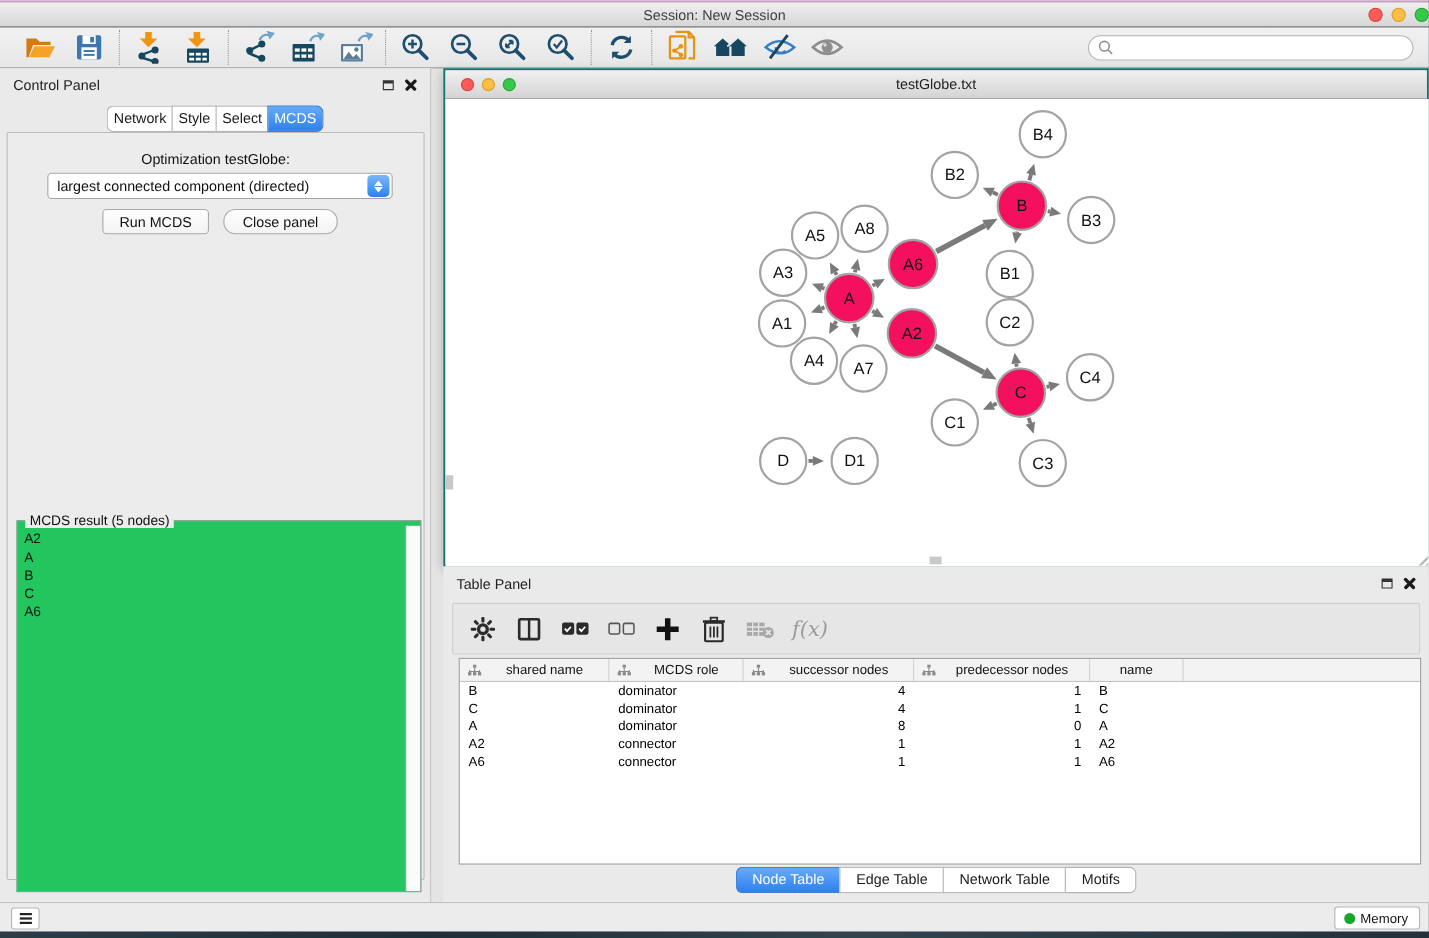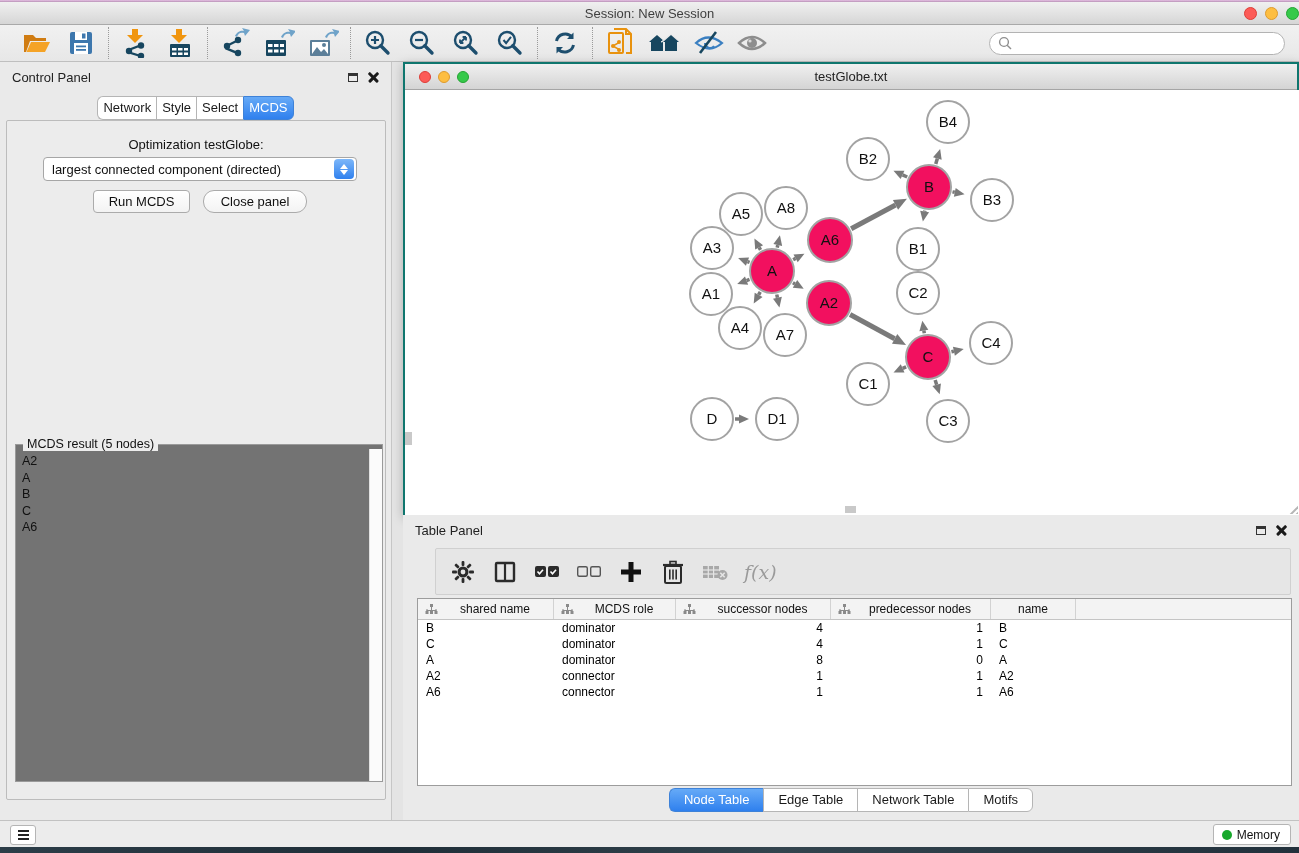--- a/index.html
+++ b/index.html
@@ -73,22 +73,22 @@
     align-items:center; justify-content:center; gap:1px; }
   .chev { width:0; height:0; border-left:4px solid transparent; border-right:4px solid transparent; }
   .chev.up { border-bottom:5px solid #fff; } .chev.down { border-top:5px solid #fff; }
   .btn { position:absolute; top:69px; height:23px; background:linear-gradient(#ffffff,#f3f3f3);
     border:1px solid #ababab; border-radius:4px; font-size:13px; color:#111;
     display:flex; align-items:center; justify-content:center;
     font-family:"Liberation Sans",sans-serif; }
   .btn.run { left:86px; width:97px; }
   .btn.closep { left:196px; width:104px;border-radius:11px; }
 
-  .result-box { position:absolute; left:8px; top:323px; width:368px; height:338px;
-    border:1px solid #9a9a9a; background:#737373; }
+  .result-box { position:absolute; left:8px; top:352px; width:368px; height:338px;
+    border:1px solid #9a9a9a; background:#22c55e; }
   .result-legend { position:absolute; top:-8px; left:7px; background:#ececec;
     font-size:12.5px; color:#111; padding:0 4px; }
   .result-list { position:absolute; left:1px; top:6px; right:14px; bottom:1px;
     font-size:12.5px; color:#111; padding:2px 0 0 5px; line-height:16.5px; overflow:hidden; }
   .result-scroll { position:absolute; right:0; top:4px; width:13px; bottom:0;
     background:#fbfbfb; border-left:1px solid #e2e2e2; }
 
   
   .net-window { position:absolute; left:403px; top:62px; width:896px; height:453px;
     border:2px solid #0f766e; background:#fff; box-shadow:0 3px 10px rgba(0,0,0,.25); }
@@ -103,21 +103,21 @@
   .hscroll-hint { position:absolute; left:440px; bottom:2px; width:11px; height:7px; background:#c9c9c9; }
   .resize-grip { position:absolute; right:1px; bottom:1px; width:14px; height:14px; overflow:hidden; }
   .resize-grip i { position:absolute; background:#b5b5b5; width:22px; height:1.5px; transform:rotate(-45deg); }
   .resize-grip i:nth-child(1){ left:-2px; top:11px; } .resize-grip i:nth-child(2){ left:2px; top:13px; }
   .resize-grip i:nth-child(3){ left:6px; top:15px; }
 
   
   .table-panel { position:absolute; left:403px; top:515px; width:896px; height:305px; background:#eaeaea; }
   .tp-toolbar { position:absolute; left:8px; right:8px; top:33px; height:47px;
     background:#e6e6e6; border:1px solid #d0d0d0; border-radius:2px;
-    display:flex; align-items:center; gap:16px; padding:0 14px;margin-left:24px; }
+    display:flex; align-items:center; gap:16px; padding:0 14px; }
   .tp-btn { display:flex; align-items:center; justify-content:center; width:26px; height:26px; }
   .fx { font-family:"DejaVu Serif", serif; font-style:italic; font-size:19px; color:#9a9a9a; }
 
   .data-table { position:absolute; left:14px; right:7px; top:83px; height:188px;
     background:#fff; border:1px solid #9c9c9c; overflow:hidden; }
   .thead { display:flex; height:21px; background:#f3f3f3; border-bottom:1px solid #c4c4c4; }
   .th { display:flex; align-items:center; font-size:12px; color:#111; border-right:1px solid #d2d2d2;
     padding:0 4px; position:relative; }
   .th .hlabel { flex:1; text-align:center; }
   .th svg { flex:0 0 auto; }

